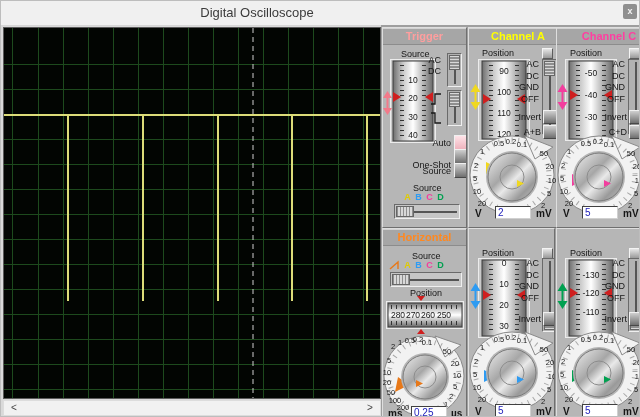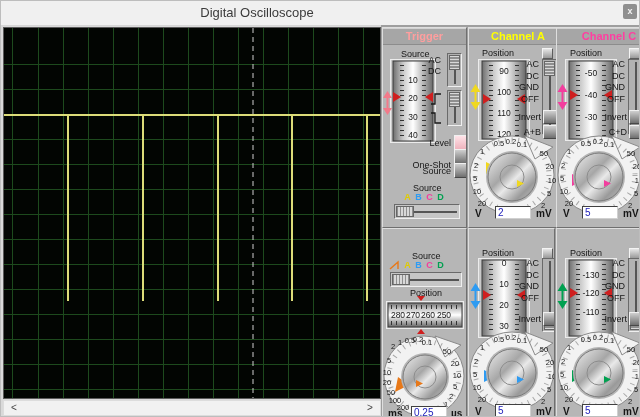--- a/index.html
+++ b/index.html
@@ -135,21 +135,21 @@
     <div class="vslider" style="left:64px;top:25px;height:32px">
       <div class="sknob" style="top:1px"></div>
     </div>
     <svg class="abswidget" width="12" height="34" style="left:48px;top:64px">
       <path d="M0 12 H4 V2 H10" stroke="#1a1a1a" fill="none" stroke-width="1.4"></path>
       <path d="M0 21 H4 V31 H10" stroke="#1a1a1a" fill="none" stroke-width="1.4"></path>
     </svg>
     <div class="vslider" style="left:64px;top:62px;height:34px">
       <div class="sknob" style="top:1px"></div>
     </div>
-    <div class="lbl lblr" style="left:28px;top:110px;width:40px">Level</div>
+    <div class="lbl lblr" style="left:28px;top:110px;width:40px">Auto</div>
     <div class="pbtn lit" style="left:71px;top:107px"></div>
     <div class="lbl lblr" style="left:28px;top:132px;width:40px">One-Shot</div>
     <div class="pbtn" style="left:71px;top:121px"></div>
     <div class="lbl lblr" style="left:28px;top:138px;width:40px">Source</div>
     <div class="pbtn" style="left:71px;top:135px"></div>
     <div class="lbl" style="left:30px;top:155px">Source</div>
     <div class="srcletters" style="left:19px;top:164px">
       <span class="cA">A</span><span class="cB">B</span><span class="cC">C</span><span class="cD">D</span>
     </div>
     <div class="hslider" style="left:11px;top:176px;width:64px">
@@ -282,20 +282,21 @@
       <circle cx="42" cy="42" r="24" fill="url(#gKnob)" stroke="#7a7a7a"></circle>
       <circle cx="42" cy="42" r="12" fill="none" stroke="#8d8d8d"></circle>
       <polygon points="47,45 47,52 54,48.5" fill="#f23e9e"></polygon>
     </svg>
     <div class="lbl bold" style="left:6px;top:180px">V</div>
     <div class="valbox" style="left:25px;top:178px;width:36px">5</div>
     <div class="lbl bold" style="left:66px;top:180px">mV</div>
   </div>
 
   <div class="sec" style="left:381px;top:227px;width:85px;height:190px">
+    <div class="sechead hHor">Horizontal</div>
     <div class="lbl" style="left:29px;top:22px">Source</div>
     <svg class="abswidget" width="12" height="11" style="left:6px;top:31px">
       <path d="M1 9 L9 2 L9 9" stroke="#e87818" fill="none" stroke-width="1.4"></path>
     </svg>
     <div class="srcletters" style="left:19px;top:31px">
       <span class="cA">A</span><span class="cB">B</span><span class="cC">C</span><span class="cD">D</span>
     </div>
     <div class="hslider" style="left:7px;top:43px;width:70px">
       <div class="hknob"></div>
     </div>

